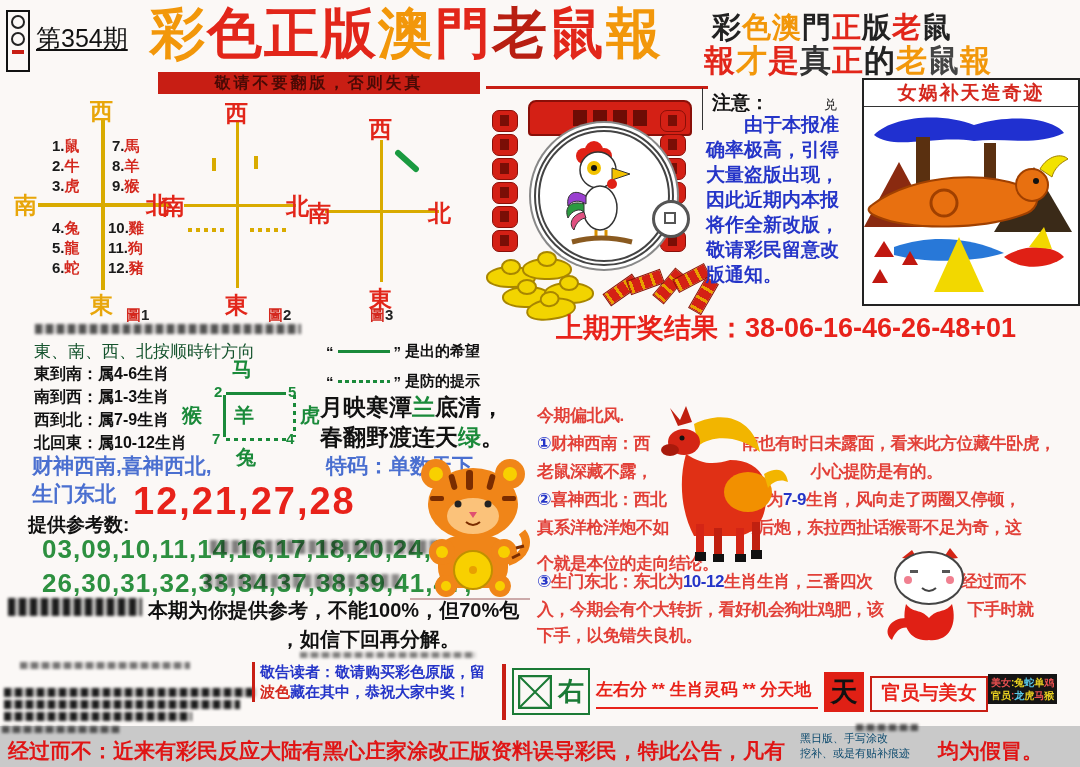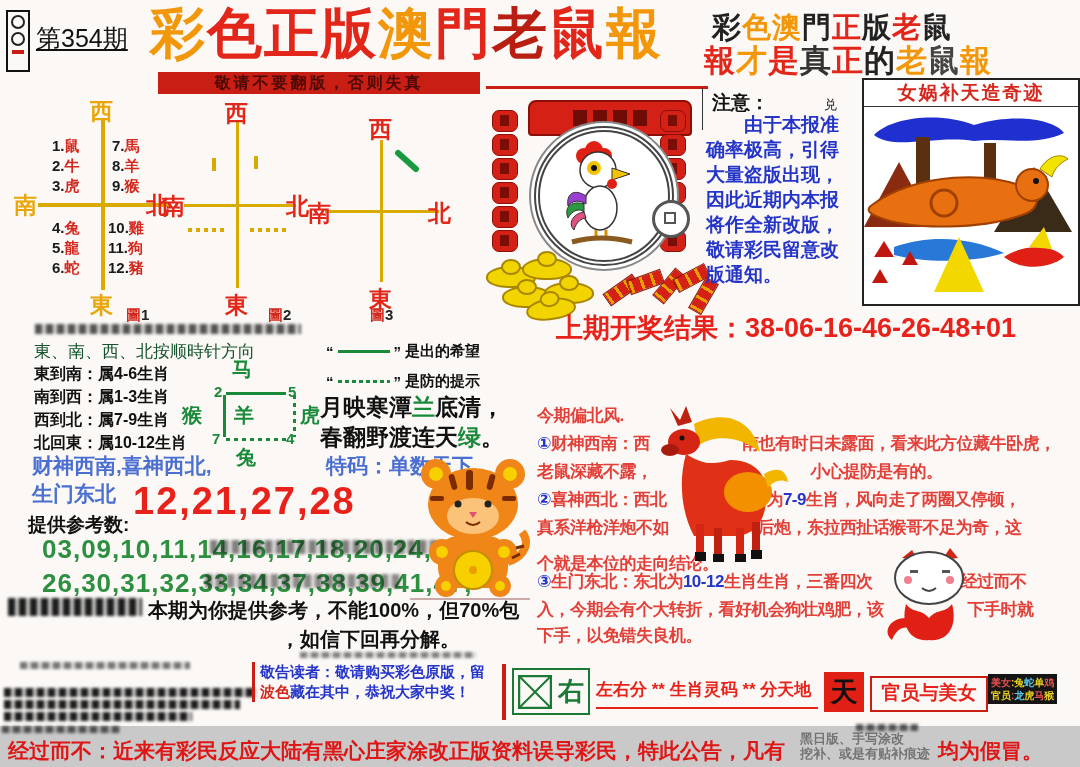--- a/index.html
+++ b/index.html
@@ -69,21 +69,21 @@
   .greenBox{border:2px solid #1a7a35;display:flex;align-items:center;gap:6px;padding:4px;}
   .rightChar{color:#1a7a35;font-size:26px;font-weight:bold;}
   .slogan{color:#e8221a;font-size:17px;font-weight:bold;white-space:nowrap;border-bottom:2px solid #e8221a;padding-bottom:6px;}
   .tianBox{background:#e02015;color:#111;font-size:27px;font-weight:bold;text-align:center;line-height:40px;}
   .offBox{border:2px solid #c81e14;color:#e8221a;font-size:19px;font-weight:bold;text-align:center;line-height:30px;}
   .tinyBox{background:#151515;padding:2px 3px;}
   .tinyLine{font-size:10px;font-weight:bold;line-height:13px;white-space:nowrap;}
   
   .warnStrip{background:#c9c9c9;}
   .warn{font-size:21px;font-weight:bold;color:#e01515;white-space:nowrap;}
-  .warnBlue{font-size:13px;font-weight:bold;color:#737373;line-height:15px;white-space:nowrap;}
+  .warnBlue{font-size:11px;font-weight:normal;color:#0c4a6e;line-height:15px;white-space:nowrap;}
   
   .smudge{background:repeating-linear-gradient(90deg,#1c1c1c 0 7px,rgba(30,30,30,.25) 7px 11px);filter:blur(1.4px);}
   .lantern{width:24px;height:20px;background:#d42015;border:1px solid #8a0f08;border-radius:7px;margin:2px auto;position:relative;}
   .lantern:after{content:"";position:absolute;left:7px;top:4px;width:9px;height:11px;background:#7a0e06;}
   .banner{background:#d42015;border:2px solid #8a0f08;border-radius:8px 8px 4px 4px;display:flex;align-items:center;justify-content:center;gap:6px;}
   .banner i{width:14px;height:16px;background:#6e0c05;display:block;}
   .cracker{width:13px;height:34px;background:repeating-linear-gradient(#d42015 0 8px,#e8a000 8px 11px);border:1px solid #8a1505;position:absolute;}
   .ingot{position:absolute;width:46px;height:18px;background:#f2d400;border:2px solid #a88600;border-radius:50% 50% 45% 45%;}
   .ingot:after{content:"";position:absolute;left:13px;top:-9px;width:16px;height:12px;background:#f2d400;border:2px solid #a88600;border-radius:50%;}
   .coin{width:32px;height:32px;border-radius:50%;border:3px solid #555;background:#fff;position:relative;}

